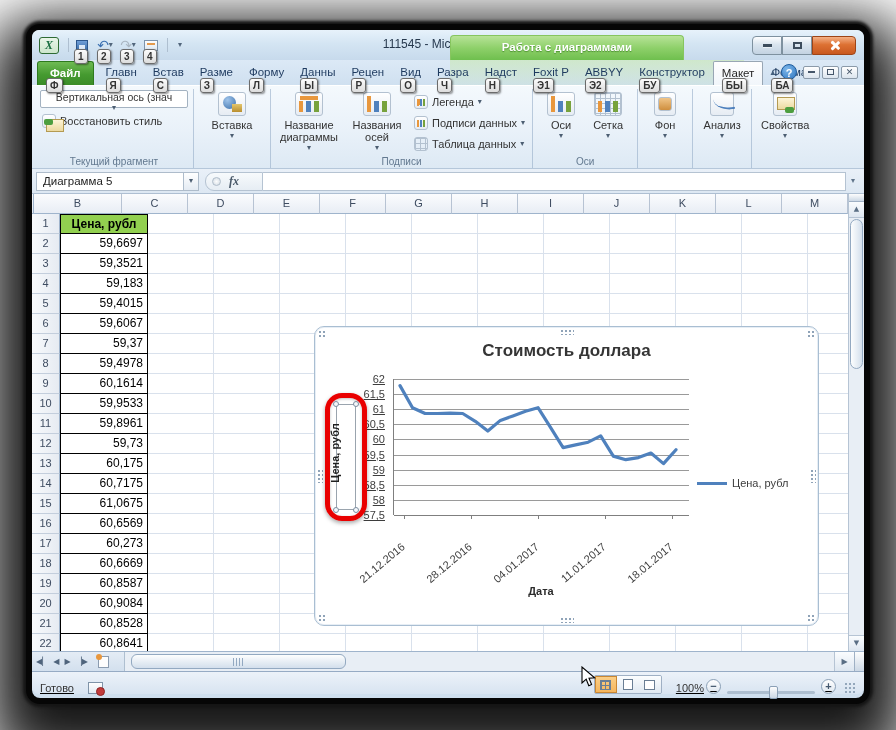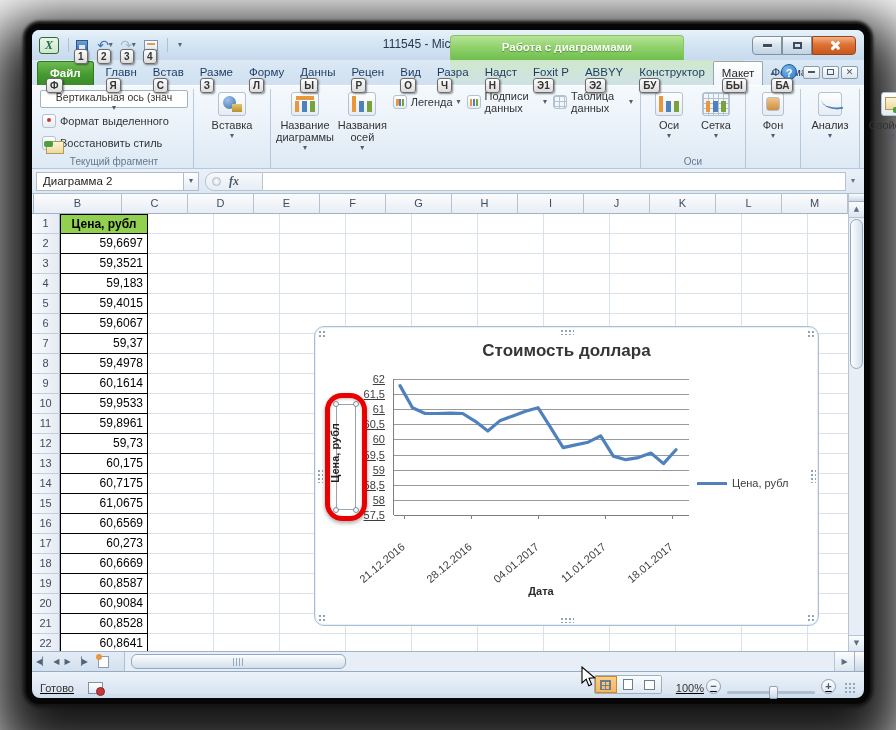--- a/index.html
+++ b/index.html
@@ -90,21 +90,21 @@
   .grid-ic { background-image:linear-gradient(#b3c1d0 1px,transparent 1px),linear-gradient(90deg,#b3c1d0 1px,transparent 1px);
              background-size:5px 5px; }
   .sphere-ic::before { content:""; position:absolute; left:4px; top:3px; width:13px; height:13px; border-radius:50%;
                        background:radial-gradient(circle at 35% 30%,#9fc4ea,#3a6ea9); }
   .sphere-ic::after { content:""; position:absolute; right:3px; bottom:3px; width:10px; height:8px; background:linear-gradient(#e3c56b,#b98f2f); }
   .curve-ic::before { content:""; position:absolute; left:3px; bottom:4px; width:20px; height:12px;
                       border-bottom:2px solid #4f81bd; border-radius:0 0 0 100%; transform:rotate(-12deg); }
   .props-ic::before { content:""; position:absolute; left:3px; top:4px; width:16px; height:11px; background:linear-gradient(#fdf5d8,#ecd9a0); border:1px solid #b49a52; }
   .props-ic::after { content:""; position:absolute; right:2px; bottom:2px; width:9px; height:6px; background:#4c9e3f; border-radius:2px; }
   .dd-arrow { font:8px/10px "DejaVu Sans",sans-serif; color:#4c5e72; }
-  .small-stack { display:flex; flex-direction:row; justify-content:flex-start; gap:2px; }
+  .small-stack { display:flex; flex-direction:column; justify-content:flex-start; gap:2px;text-align:right; }
   .group.one { align-items:flex-start; }
 
   
   .fbar { height:25px; background:linear-gradient(#e9f0f8,#dde8f3); border-bottom:1px solid #aebfd2; display:flex; align-items:center; padding:2px 4px; }
   .namebox { width:148px; height:19px; background:#fff; border:1px solid #aebccb; font-size:11.5px; color:#222; display:flex; align-items:center; padding-left:6px; }
   .nb-dd { width:15px; height:19px; border:1px solid #aebccb; border-left:none; background:linear-gradient(#fff,#e4ebf3);
            display:flex;align-items:center;justify-content:center; }
   .fx-pill { margin-left:6px; width:58px; height:19px; border:1px solid #b5c3d2; border-radius:9px 0 0 9px; background:linear-gradient(#f7fafc,#e6edf4);
              display:flex; align-items:center; gap:8px; padding-left:6px; }
   .fx-dot { width:9px; height:9px; border-radius:50%; background:radial-gradient(#fdfdfd,#cfd9e2); border:1px solid #b0bdca; }
@@ -294,24 +294,20 @@
   </div>
 
   <div class="ribbon">
     <div class="group">
       <div class="g-col">
         <div class="sel-dd">
           <span>Вертикальная ось (знач</span>
           <span class="dd-arrow">▾</span>
         </div>
         <div class="flat-btn">
-          <span class="ic14 icon-card dot-ic"></span>
-          <span>Формат выделенного</span>
-        </div>
-        <div class="flat-btn">
           <span class="ic14 icon-card props-ic"></span>
           <span>Восстановить стиль</span>
         </div>
       </div>
       <div class="group-label">Текущий фрагмент</div>
     </div>
 
     <div class="group one">
       <div class="big-btn">
         <span class="ic24 icon-card sphere-ic"></span>
@@ -343,20 +339,21 @@
             <span>Подписи данных</span>
             <span class="dd-arrow">▾</span>
           </div>
           <div class="flat-btn">
             <span class="ic14 icon-card grid-ic"></span>
             <span>Таблица данных</span>
             <span class="dd-arrow">▾</span>
           </div>
         </div>
       </div>
+      <div class="group-label">Подписи</div>
     </div>
 
     <div class="group">
       <div style="display:flex">
         <div class="big-btn" style="width:46px">
           <span class="ic24 icon-card bars side-ic"></span>
           <span>Оси</span>
           <span class="dd-arrow">▾</span>
         </div>
         <div class="big-btn" style="width:48px">
@@ -389,21 +386,21 @@
     <div class="group one" style="border-right:none">
       <div class="big-btn" style="width:56px">
         <span class="ic24 icon-card props-ic" style="width:24px"></span>
         <span>Свойства</span>
         <span class="dd-arrow">▾</span>
       </div>
     </div>
   </div>
 
   <div class="fbar">
-    <div class="namebox">Диаграмма 2</div>
+    <div class="namebox">Диаграмма 5</div>
     <div class="nb-dd">
           <span class="dd-arrow">▾</span>
         </div>
     <div class="fx-pill">
       <span class="fx-dot"></span>
       <span class="fx-lbl">fx</span>
     </div>
     <div class="f-input"></div>
     <div class="fbar-exp">▾</div>
   </div>

